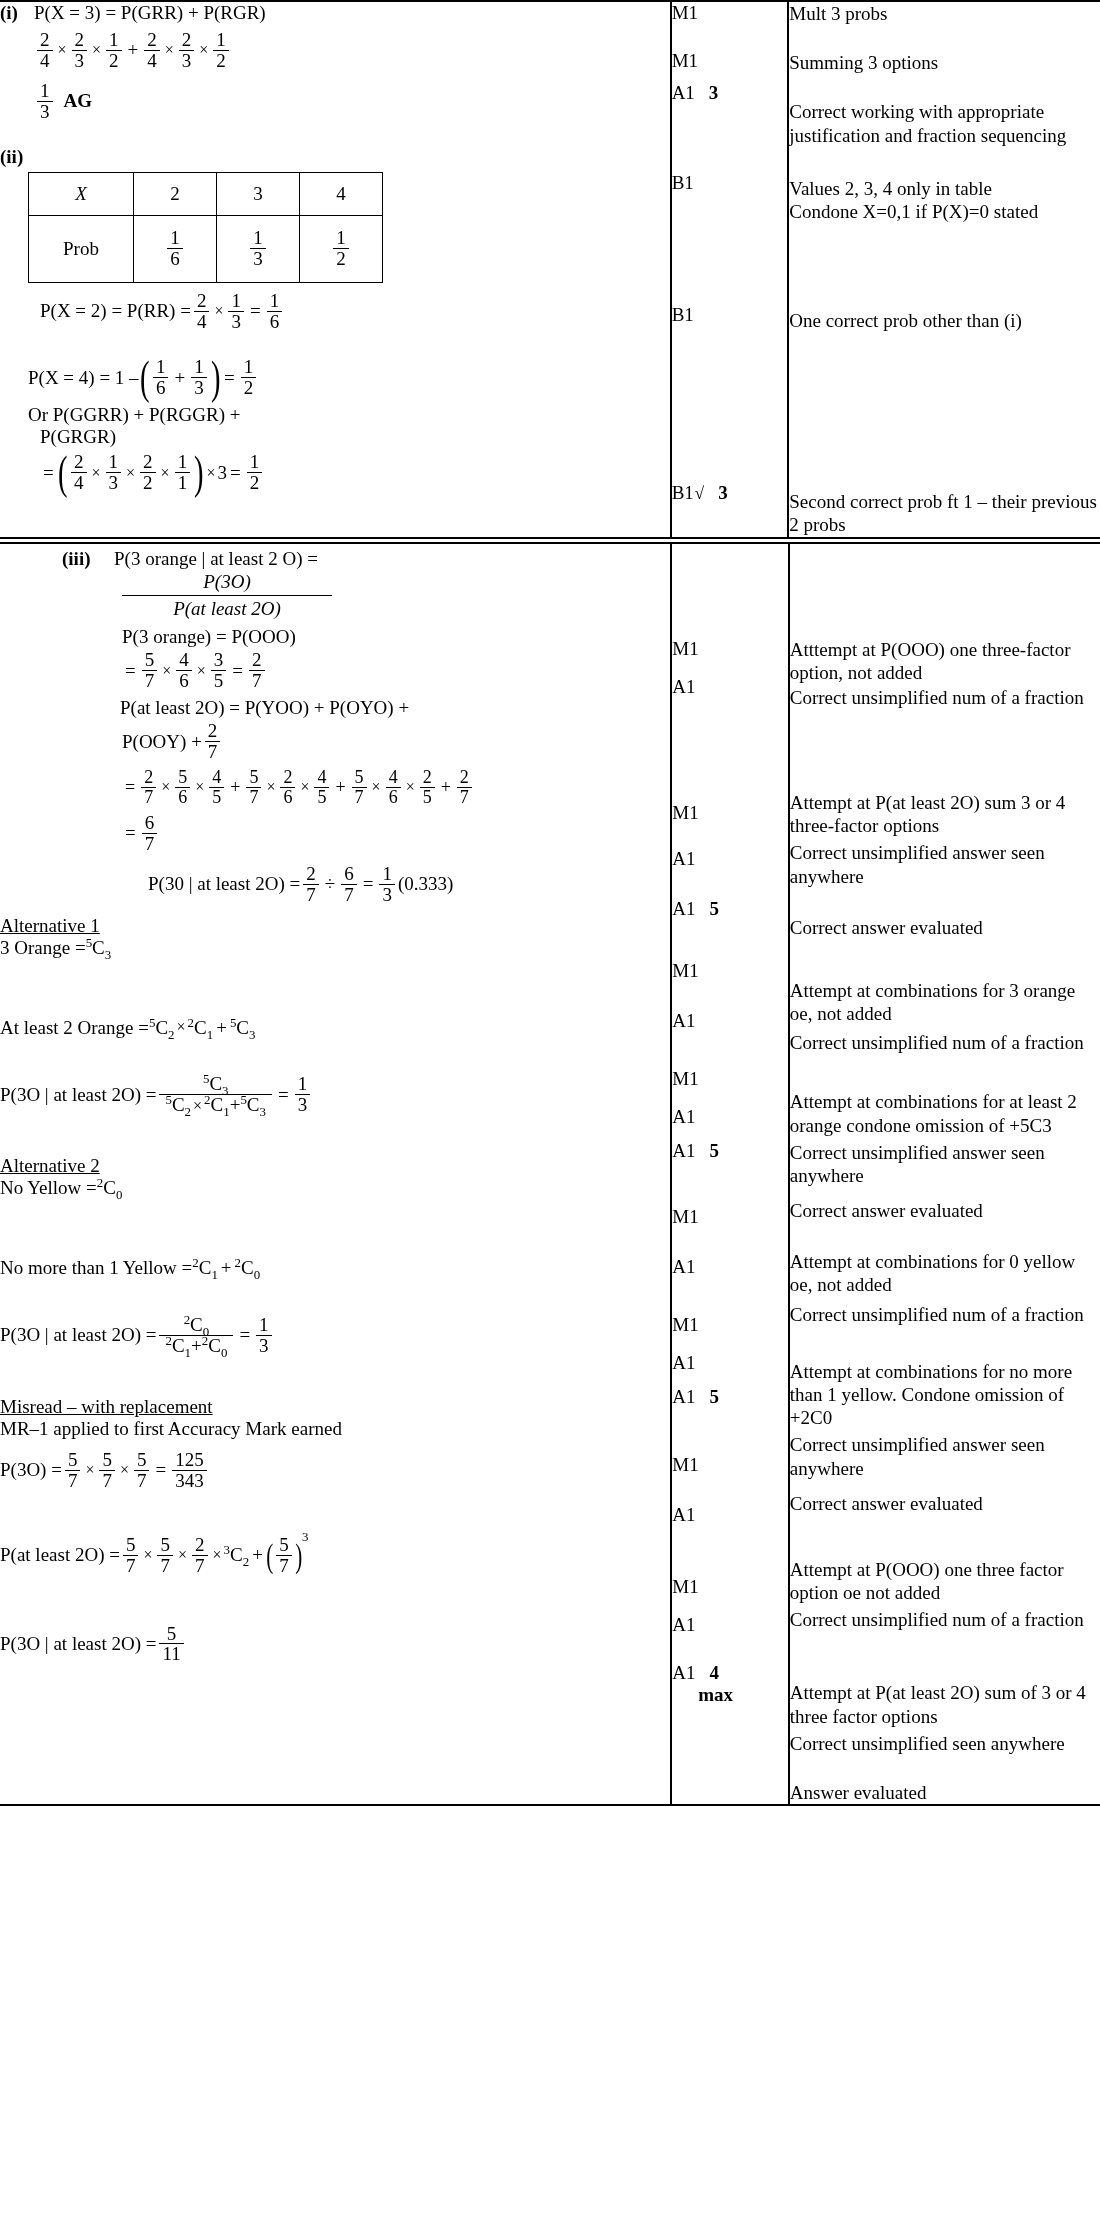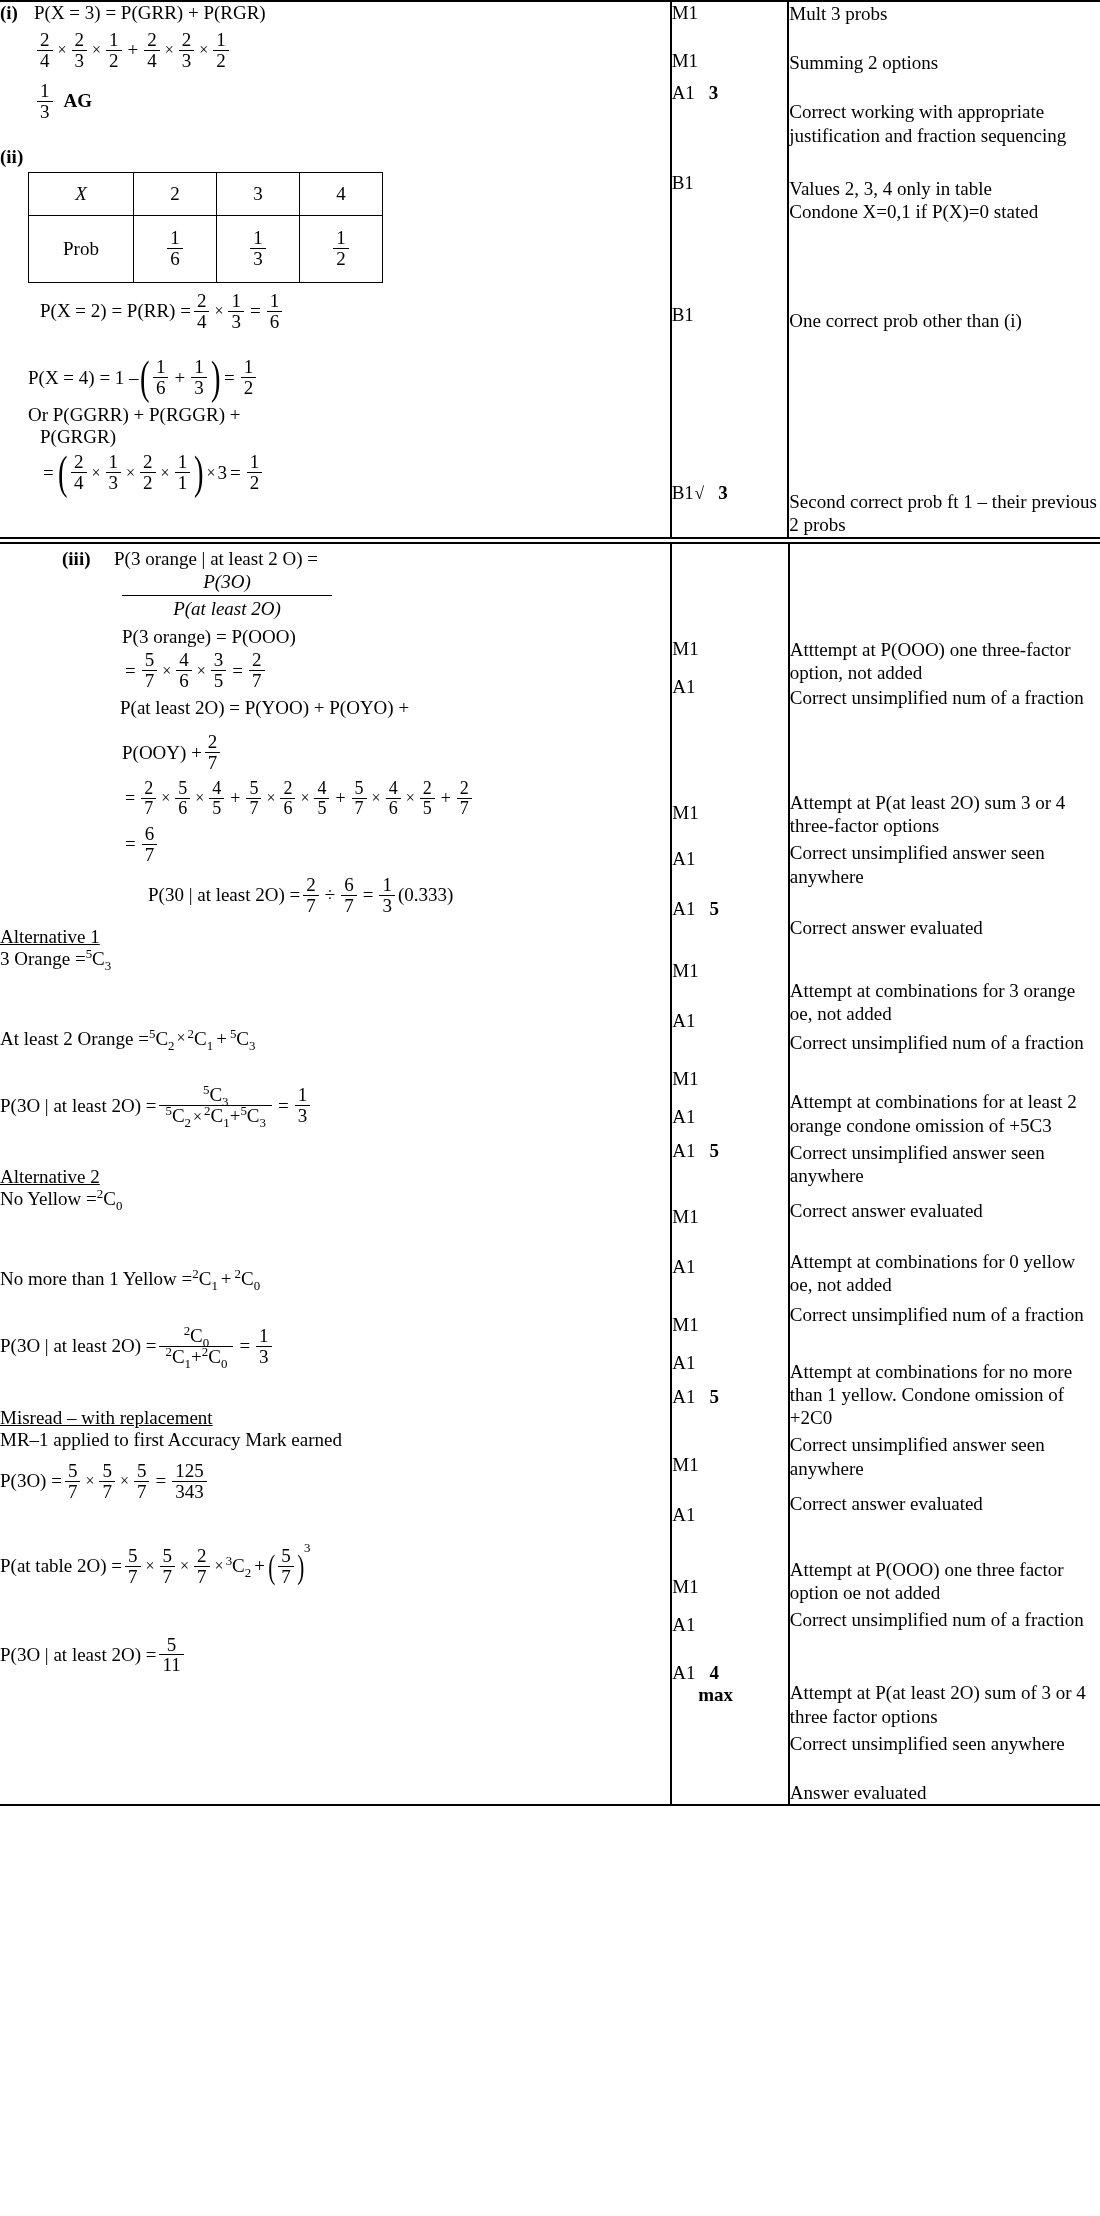--- a/index.html
+++ b/index.html
@@ -276,21 +276,21 @@
 
       <div style="margin-top:68px">B1</div>
       <div style="margin-top:110px">B1</div>
       <div style="margin-top:156px">
         <span>B1</span><span class="tickmark">√</span><span class="mk-num">3</span>
       </div>
     </td>
 
     <td class="col-note bdr-t pad-note">
       <div class="note-line">Mult 3 probs</div>
-      <div class="note-line" style="margin-top:26px">Summing 2 options</div>
+      <div class="note-line" style="margin-top:26px">Summing 3 options</div>
       <div class="note-line" style="margin-top:26px">Correct working with appropriate justification and fraction sequencing</div>
 
       <div class="note-line" style="margin-top:30px">Values 2, 3, 4 only in table</div>
       <div class="note-line">Condone X=0,1 if P(X)=0 stated</div>
 
       <div class="note-line" style="margin-top:86px">One correct prob other than (i)</div>
 
       <div class="note-line" style="margin-top:158px">Second correct prob ft 1 – their previous 2 probs</div>
     </td>
   </tr>
@@ -334,21 +334,21 @@
         </span>
         <span class="op">=</span>
         <span class="frac">
           <span class="num">2</span>
           <span class="den">7</span>
         </span>
       </div>
 
       <div style="padding-left:120px;margin-top:6px">P(at least 2O) = P(YOO) + P(OYO) +</div>
 
-      <div class="mrow" style="padding-left:122px;margin-top:13px">
+      <div class="mrow" style="padding-left:122px;margin-top:2px">
         <span>P(OOY) + </span>
         <span class="frac">
           <span class="num">2</span>
           <span class="den">7</span>
         </span>
       </div>
 
       <div class="mrow" style="padding-left:122px;margin-top:6px;font-size:18px">
         <span class="op">=</span>
         <span class="frac">
@@ -503,21 +503,21 @@
           <span class="den">7</span>
         </span>
         <span class="op">=</span>
         <span class="frac">
           <span class="num">125</span>
           <span class="den">343</span>
         </span>
       </div>
 
       <div class="mrow" style="margin-top:44px">
-        <span>P(at table 2O) = </span>
+        <span>P(at least 2O) = </span>
         <span class="frac">
           <span class="num">5</span>
           <span class="den">7</span>
         </span>
         <span class="times">×</span>
         <span class="frac">
           <span class="num">5</span>
           <span class="den">7</span>
         </span>
         <span class="times">×</span>

